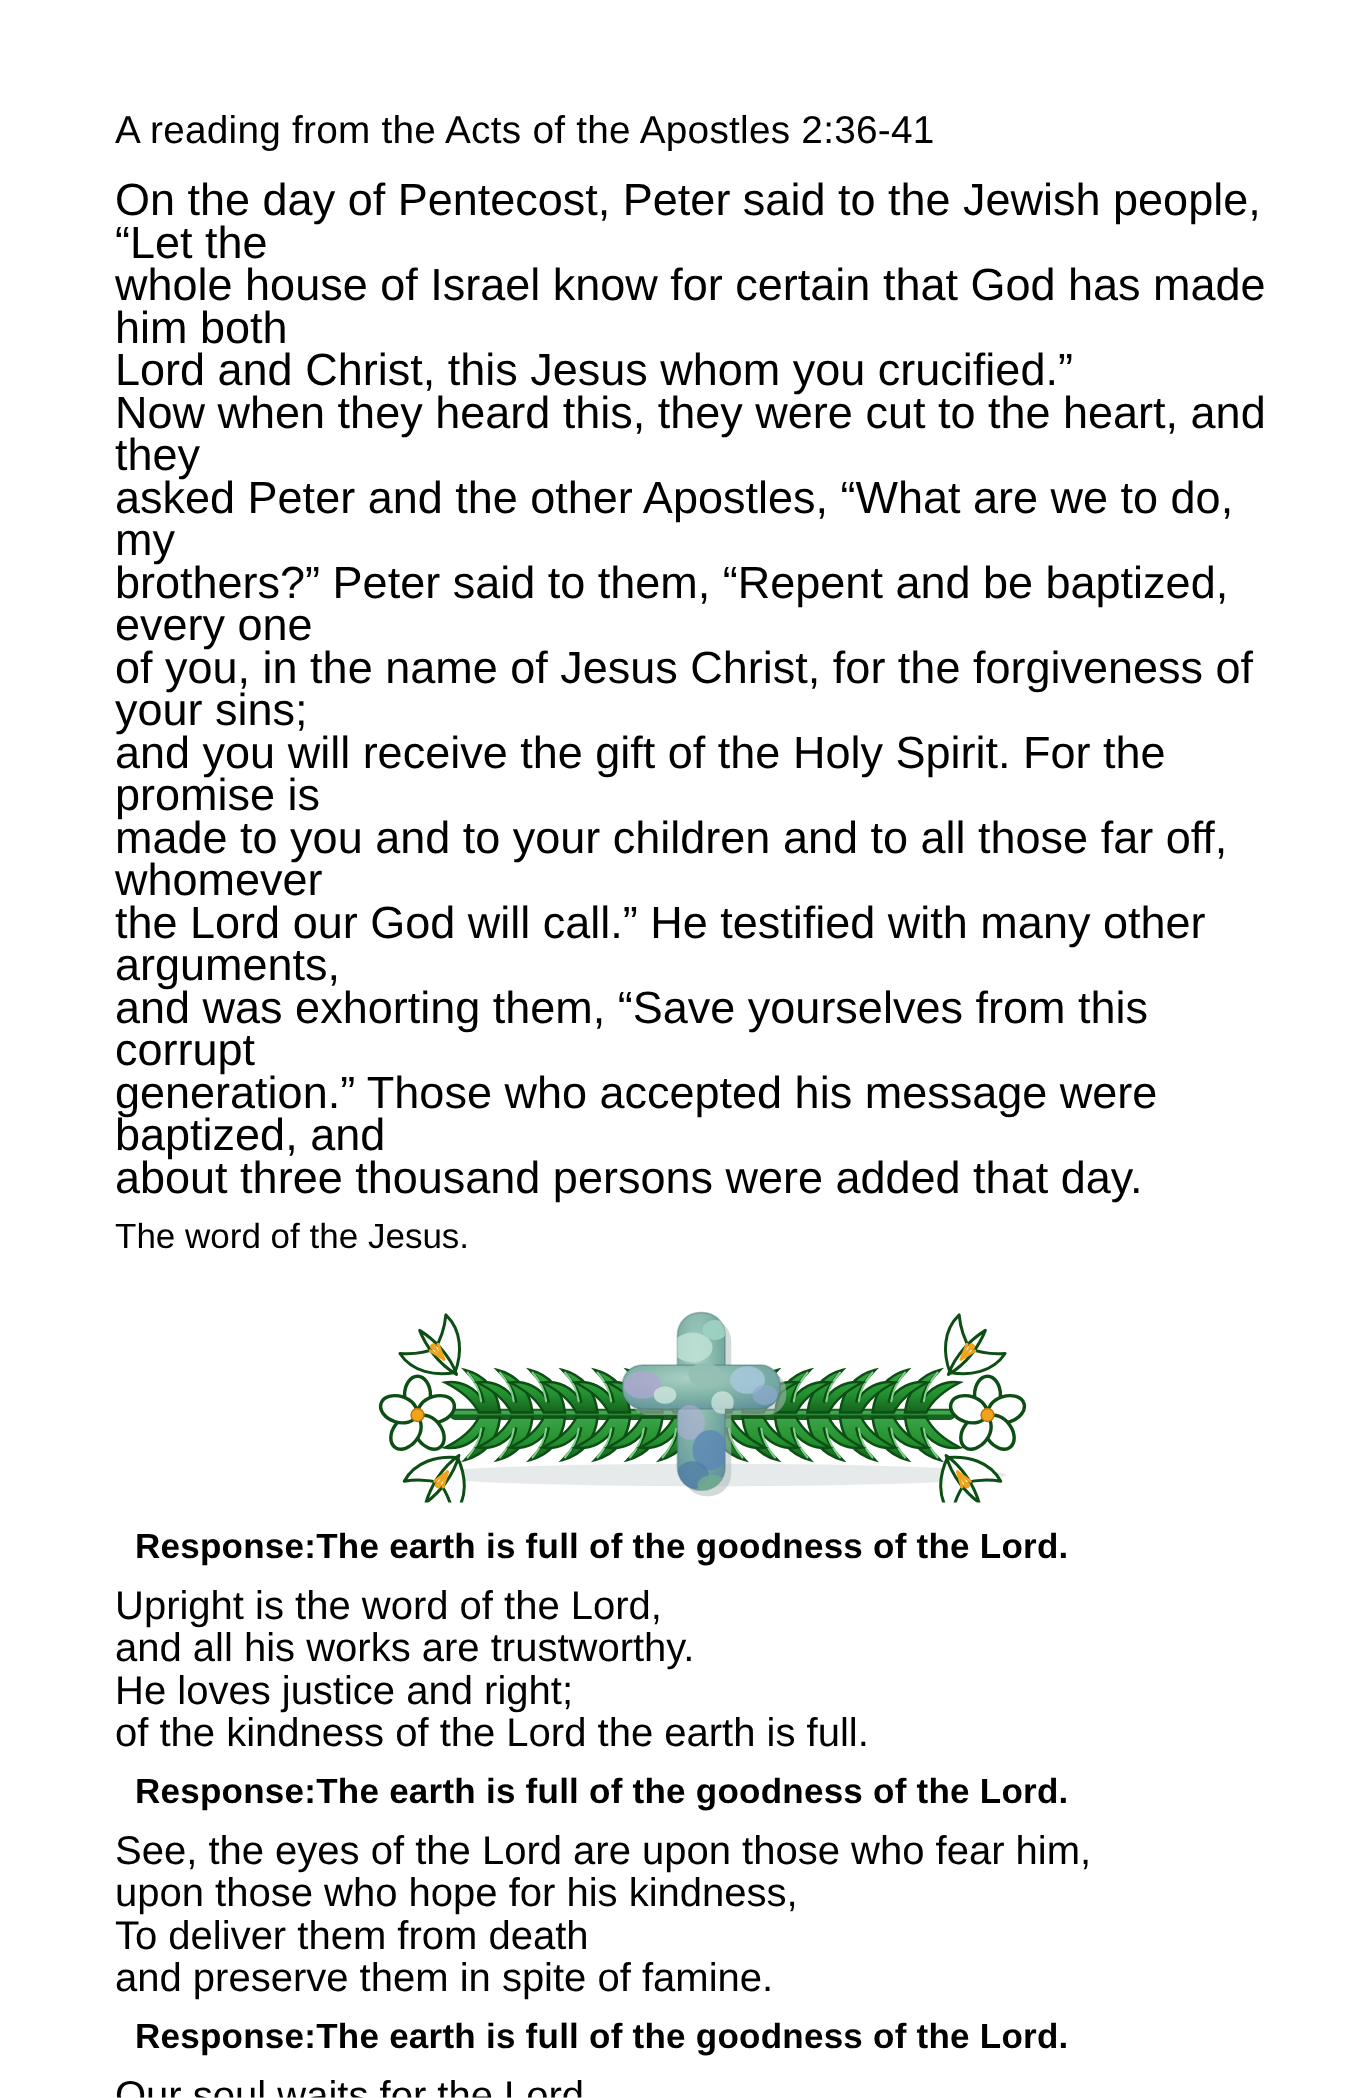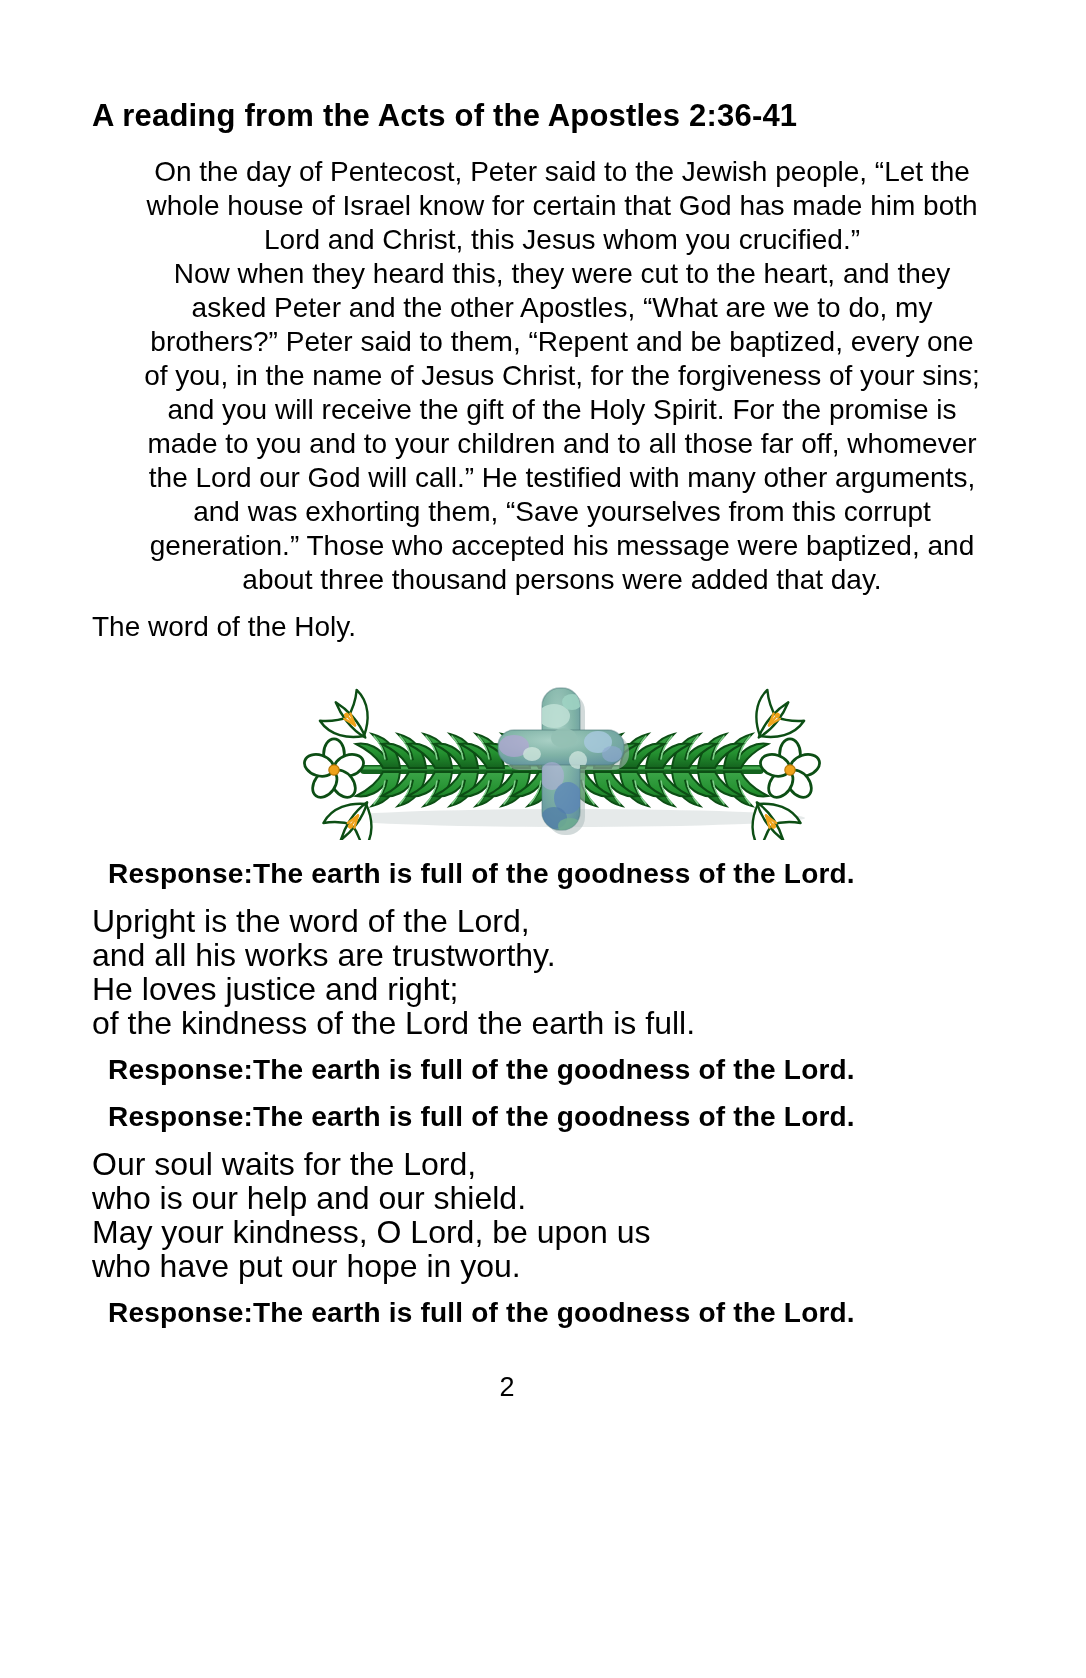--- a/index.html
+++ b/index.html
@@ -10,30 +10,29 @@
     color: #000000;
     font-family: "Liberation Sans", sans-serif;
     position: relative;
     overflow: hidden;
   }
   .content {
     padding: 86px 54px 0 92px;
   }
   .reading-title {
     font-size: 31px;
-    font-weight: bold;
-    margin: 12px 0 21px 0;
+    font-weight: normal;
+    margin: 0 0 21px 0;
     letter-spacing: 0.2px;
   }
   .body-text {
-    font-size: 28px;
+    font-size: 36px;
     line-height: 34px;
     white-space: pre-line;
     margin: 0;
-    text-align: center;
   }
   .conclusion {
     font-size: 28px;
     line-height: 34px;
     margin: 13px 0 0 0;
   }
   .ornament-wrap {
     margin: 36px 0 0 0;
     width: 940px;
     text-align: center;
@@ -78,21 +77,21 @@
 asked Peter and the other Apostles, “What are we to do, my
 brothers?” Peter said to them, “Repent and be baptized, every one
 of you, in the name of Jesus Christ, for the forgiveness of your sins;
 and you will receive the gift of the Holy Spirit. For the promise is
 made to you and to your children and to all those far off, whomever
 the Lord our God will call.” He testified with many other arguments,
 and was exhorting them, “Save yourselves from this corrupt
 generation.” Those who accepted his message were baptized, and
 about three thousand persons were added that day.</div>
 
-  <p class="conclusion">The word of the Holy.</p>
+  <p class="conclusion">The word of the Jesus.</p>
 
   <div class="ornament-wrap">
     <svg width="520" height="160" viewBox="0 0 520 160" xmlns="http://www.w3.org/2000/svg">
       <defs>
         <radialGradient id="crossGrad" cx="42%" cy="30%" r="95%">
           <stop offset="0%" stop-color="#a9d0c5"></stop>
           <stop offset="45%" stop-color="#7fb2a6"></stop>
           <stop offset="100%" stop-color="#55859b"></stop>
         </radialGradient>
         <linearGradient id="leafGrad" x1="0" y1="0" x2="0" y2="1">
@@ -197,20 +196,24 @@
 
   <p class="response">Response:The earth is full of the goodness of the Lord.</p>
 
   <div class="stanza">Upright is the word of the Lord,
 and all his works are trustworthy.
 He loves justice and right;
 of the kindness of the Lord the earth is full.</div>
 
   <p class="response">Response:The earth is full of the goodness of the Lord.</p>
 
+  <div class="stanza">See, the eyes of the Lord are upon those who fear him,
+upon those who hope for his kindness,
+To deliver them from death
+and preserve them in spite of famine.</div>
 
   <p class="response">Response:The earth is full of the goodness of the Lord.</p>
 
   <div class="stanza">Our soul waits for the Lord,
 who is our help and our shield.
 May your kindness, O Lord, be upon us
 who have put our hope in you.</div>
 
   <p class="response">Response:The earth is full of the goodness of the Lord.</p>
 

